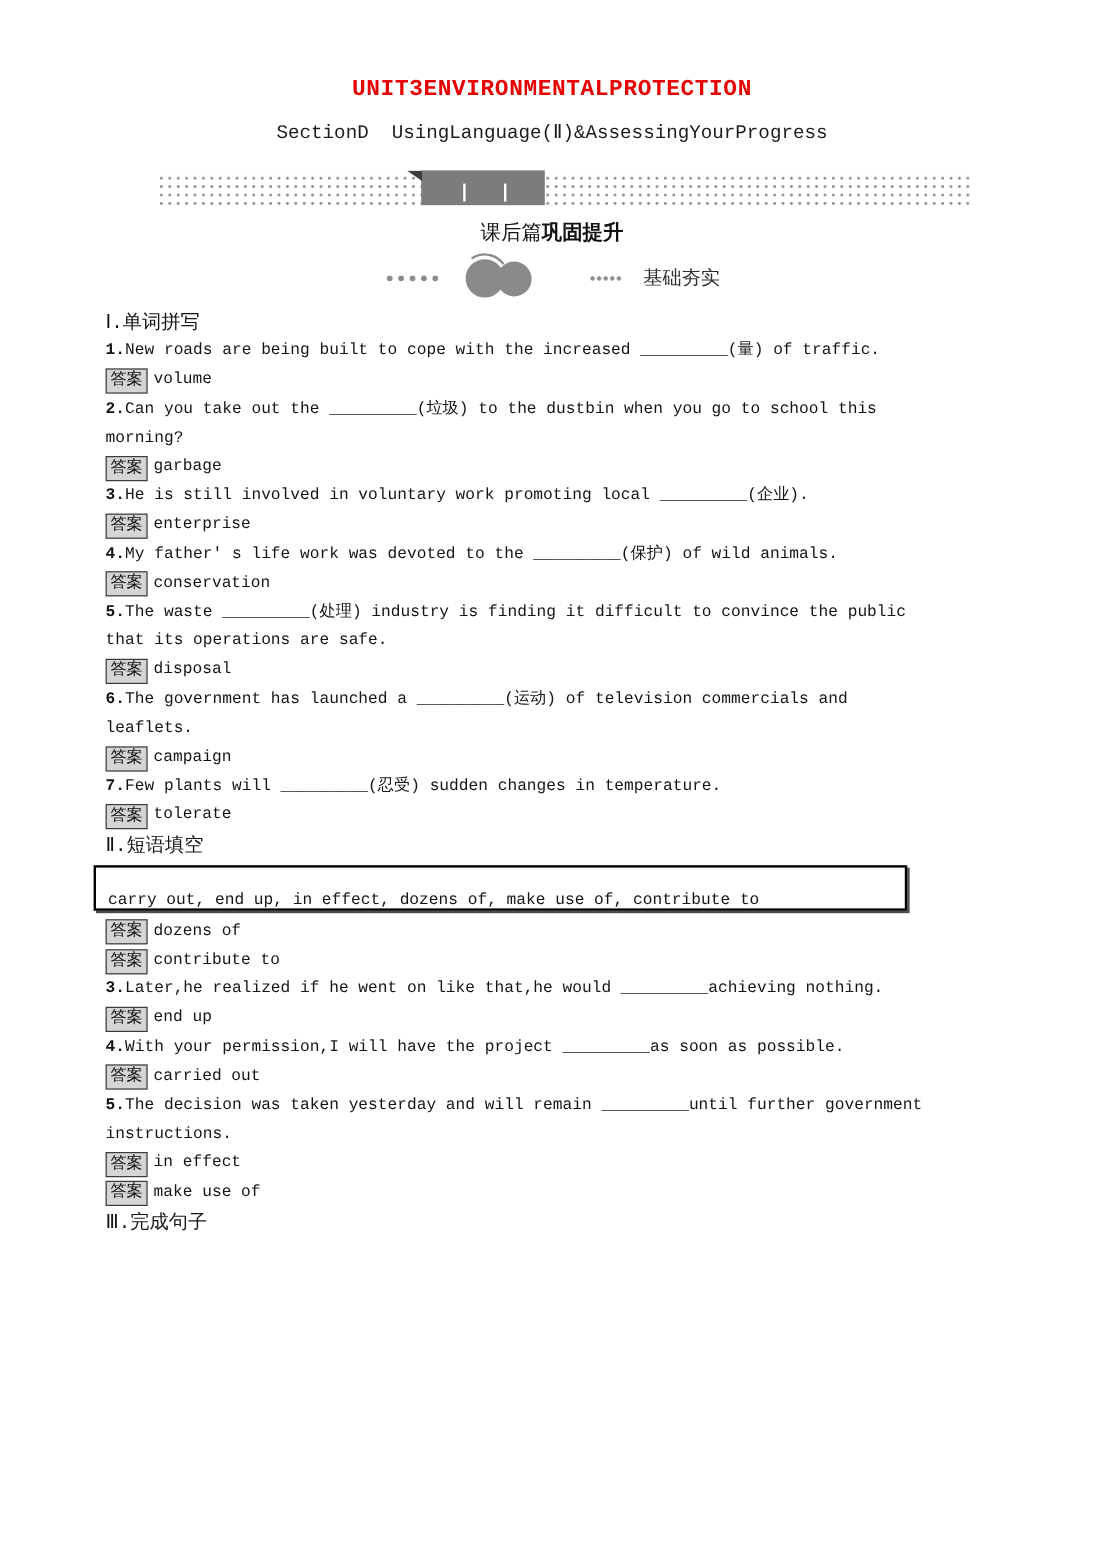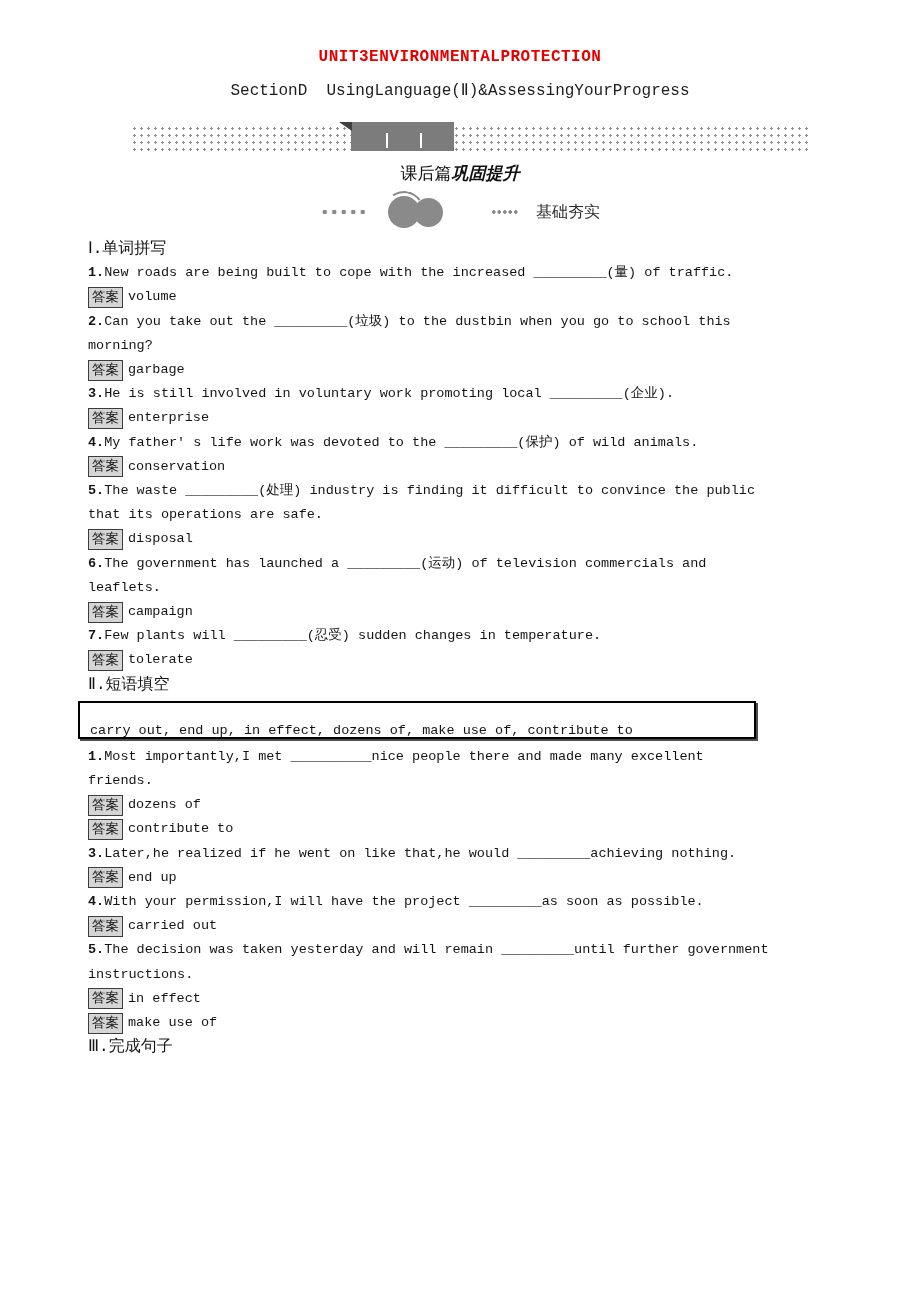--- a/index.html
+++ b/index.html
@@ -1,38 +1,38 @@
 <!DOCTYPE html>
 <html><head>
 <meta charset="utf-8">
 <style>
   html,body{margin:0;padding:0;background:#ffffff;}
   .page{
     width:920px;height:1302px;overflow:hidden;position:relative;background:#fff;
     font-family:"Liberation Mono","DejaVu Sans Mono",monospace;color:#161616;
   }
   .title{
-    margin:0;padding-top:48px;text-align:center;
-    font-size:16px;font-weight:bold;letter-spacing:.5px;color:#e60000;
+    margin:15px;padding-top:48px;text-align:center;
+    font-size:19px;font-weight:bold;letter-spacing:.5px;color:#e60000;
   }
   .subtitle{
     margin-top:14px;text-align:center;font-size:16px;white-space:pre;color:#1c1c1c;
   }
   .band{
     position:relative;margin:23px 0 0 130px;width:678px;height:28px;
     background-image:radial-gradient(circle,#8f8f97 1px,transparent 1.3px);
     background-size:7px 7px;background-position:1px 2px;
   }
   .band-rect{position:absolute;left:221px;top:-1px;width:103px;height:29px;background:#7c7c7c;}
   .tri{position:absolute;left:-12px;top:0;width:13px;height:9px;background:#3f3f3f;
        clip-path:polygon(0 0,100% 0,100% 100%);}
   .vline{position:absolute;bottom:3px;width:2px;height:15px;background:#ffffff;}
   .l1{left:35px}.l2{left:69px}
   .band-caption{margin-top:11px;text-align:center;font-size:17px;color:#111;}
-  .band-caption b{font-weight:bold;font-style:italic;}
+  .band-caption b{font-weight:bold;}
   .banner{margin-top:8px;height:38px;display:flex;align-items:center;justify-content:center;gap:12px;}
   .dots{display:inline-block;height:6px;width:46px;
     background-image:radial-gradient(circle,#8a8a8a 2.2px,transparent 2.5px);
     background-size:9.5px 6px;background-position:0 50%;}
   .dots-sm{height:4px;width:28px;margin-left:33px;
     background-image:radial-gradient(circle,#8a8a8a 1.6px,transparent 1.9px);
     background-size:5.5px 4px;}
   .circles{position:relative;display:inline-block;width:60px;height:38px;margin-left:8px;}
   .c1{position:absolute;left:2px;top:3px;width:32px;height:32px;border-radius:50%;background:#8a8a8a;}
   .c2{position:absolute;left:28px;top:5px;width:29px;height:29px;border-radius:50%;background:#8a8a8a;}
@@ -128,21 +128,20 @@
     <div class="q"><b class="num">7.</b><span>Few plants will _________(忍受) sudden changes in temperature.</span></div>
     <div class="a">
         <span class="badge">答案</span>
         <span class="ans">tolerate</span>
       </div>
 
     <div class="sec-heading">Ⅱ.短语填空</div>
 
     <div class="word-bank">carry out, end up, in effect, dozens of, make use of, contribute to</div>
 
-    <div class="q"><b class="num">1.</b><span>Most importantly,I met __________nice people there and made many excellent friends.</span></div>
     <div class="a">
         <span class="badge">答案</span>
         <span class="ans">dozens of</span>
       </div>
 
     <div class="a">
         <span class="badge">答案</span>
         <span class="ans">contribute to</span>
       </div>
 

